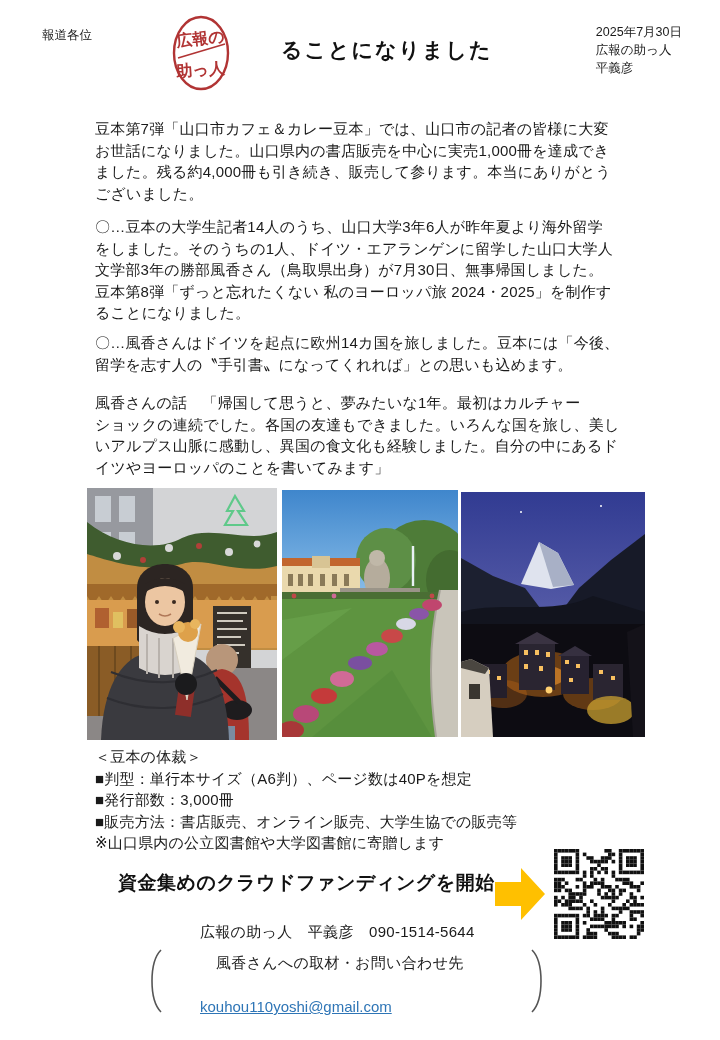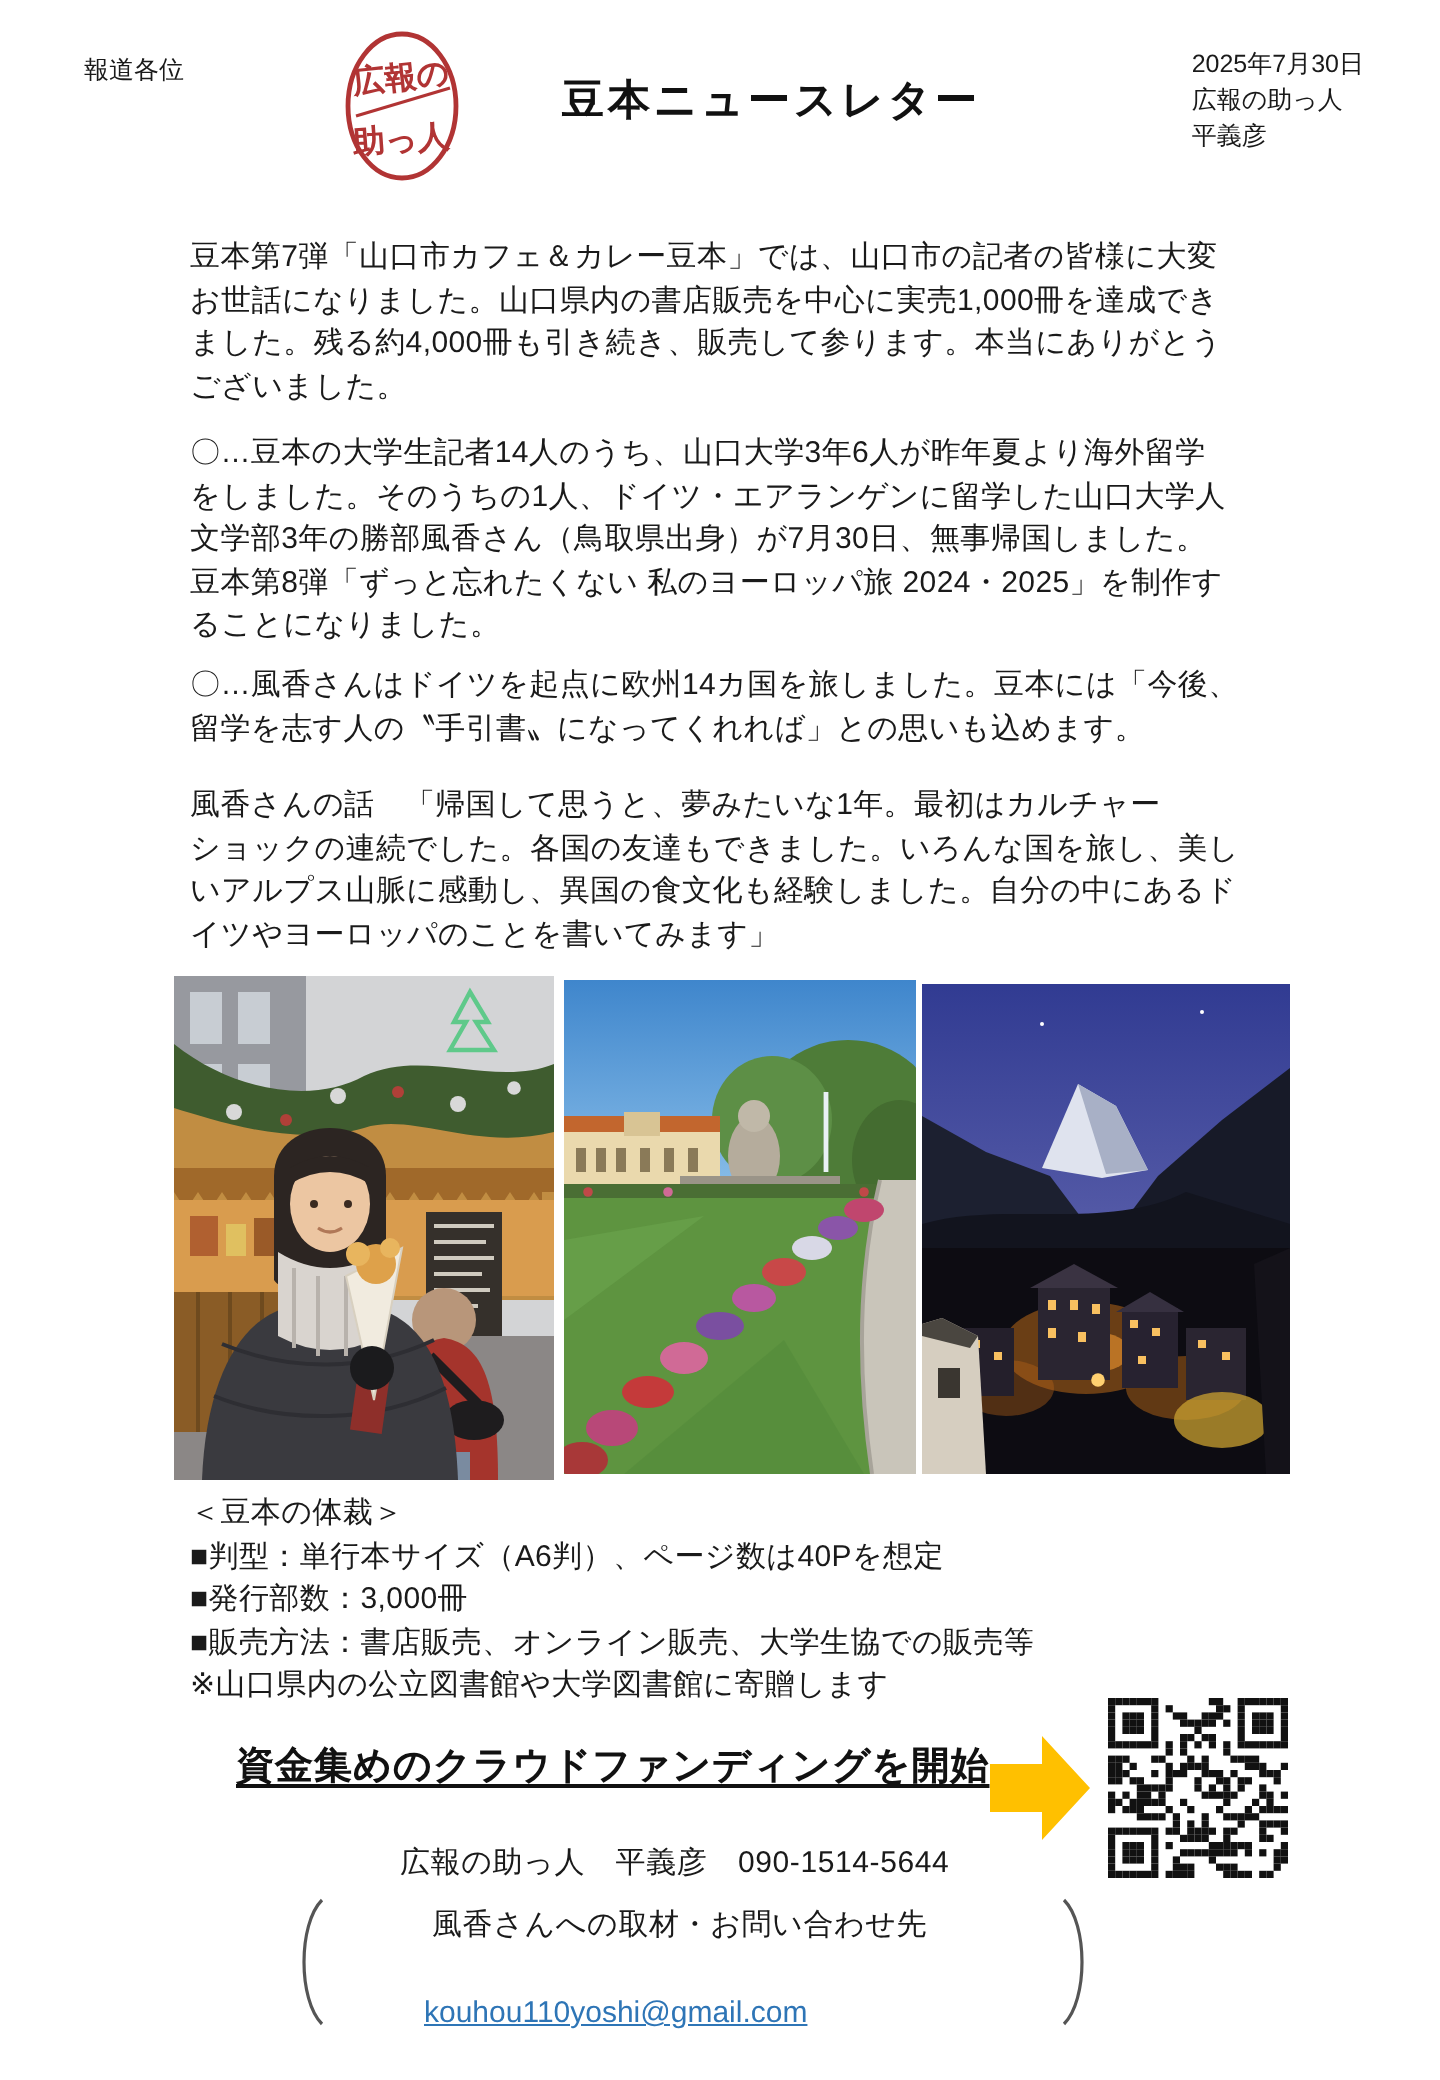--- a/index.html
+++ b/index.html
@@ -24,48 +24,46 @@
     font-weight:bold;
     letter-spacing:2px;
     color:#111;
   }
   .hdr-right { text-align:left; }
   .photo { position:absolute; overflow:hidden; }
   .photo svg { display:block; width:100%; height:100%; }
   .cf-line {
     font-size:19px;
     font-weight:bold;
-    text-decoration:underline;
     text-decoration-thickness:2px;
     text-underline-offset:3px;
     letter-spacing:0.5px;
     color:#111;
   }
   .contact-line { font-size:15px; line-height:23px; letter-spacing:0.3px; }
   .email-link {
     font-size:15px;
     color:#2E75B6;
     text-decoration:underline;
-    margin-left:12px;
   }
   #qr-svg rect { fill:#111; }
 </style>
 </head>
 <body>
 
 <div class="abs small" style="left:42px; top:26px;">報道各位</div>
 
 <svg class="abs" style="left:169px; top:13px;" width="64" height="80" viewBox="0 0 64 80">
   <ellipse cx="32" cy="40" rx="27" ry="36" fill="none" stroke="#B13434" stroke-width="2.4"></ellipse>
   <line x1="9" y1="45" x2="56" y2="31" stroke="#B13434" stroke-width="1.6"></line>
   <text x="32" y="31" text-anchor="middle" font-size="16" font-weight="bold" font-family="'DejaVu Serif',serif" fill="#B13434" transform="rotate(-6 32 31)">広報の</text>
   <text x="32" y="62" text-anchor="middle" font-size="16" font-weight="bold" font-family="'DejaVu Serif',serif" fill="#B13434" transform="rotate(-4 32 62)">助っ人</text>
 </svg>
 
-<div class="abs doc-title" style="left:281px; top:36px;">豆本ニュースレター</div>
+<div class="abs doc-title" style="left:281px; top:36px;">ることになりました</div>
 
 <div class="abs small hdr-right" style="right:38px; top:23px;">
   <div>2025年7月30日</div>
   <div>広報の助っ人</div>
   <div>平義彦</div>
 </div>
 
 <div class="abs para" style="left:95px; top:118px; width:575px;">豆本第7弾「山口市カフェ＆カレー豆本」では、山口市の記者の皆様に大変
 お世話になりました。山口県内の書店販売を中心に実売1,000冊を達成でき
 ました。残る約4,000冊も引き続き、販売して参ります。本当にありがとう

